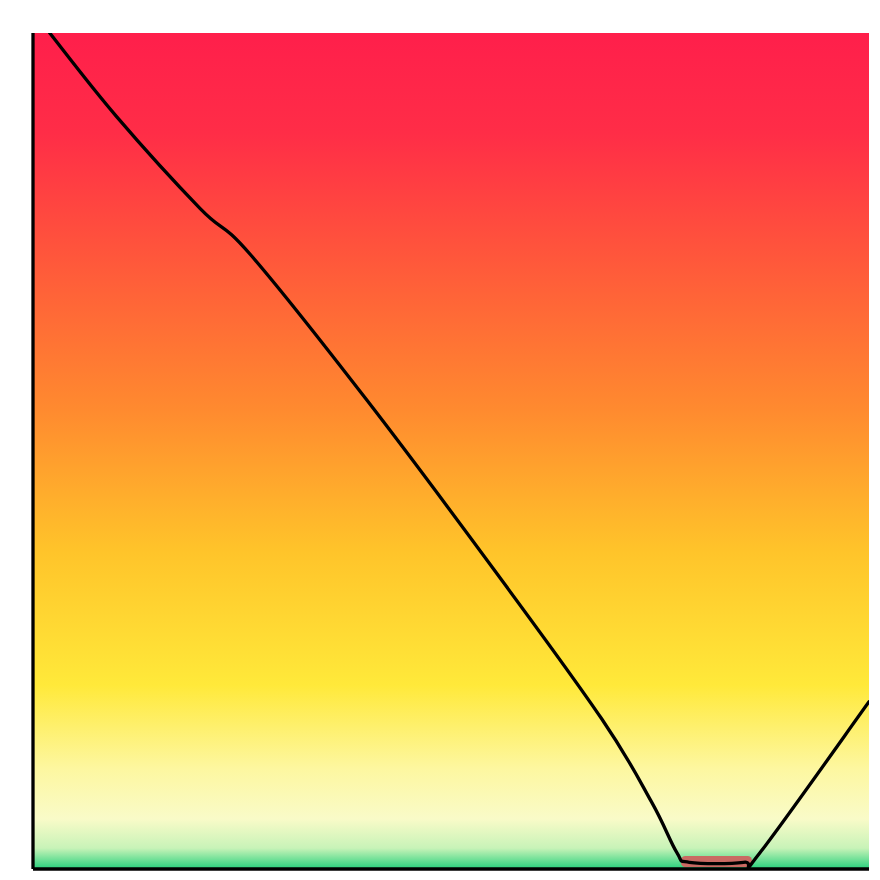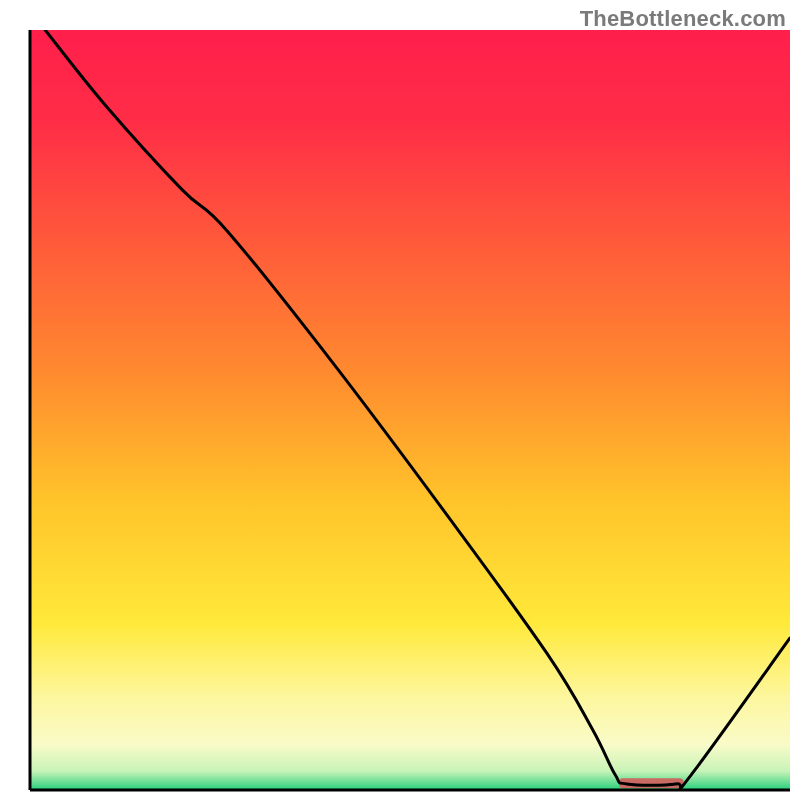--- a/index.html
+++ b/index.html
@@ -27,21 +27,20 @@
     user-select: none;
   }
   svg {
     display: block;
   }
 </style>
 </head>
 <body>
 
 <div id="stage">
-  <div id="watermark">TheBottleneck.com</div>
   <svg id="plot" width="800" height="800" viewBox="0 0 800 800">
     <defs>
       <linearGradient id="bg-grad" x1="0" y1="0" x2="0" y2="1">
           <stop offset="0.00%" stop-color="#ff1f4b"></stop>
           <stop offset="12.00%" stop-color="#ff2d47"></stop>
           <stop offset="28.00%" stop-color="#ff5a3a"></stop>
           <stop offset="45.00%" stop-color="#ff8a2f"></stop>
           <stop offset="62.00%" stop-color="#ffc42a"></stop>
           <stop offset="78.00%" stop-color="#ffe93a"></stop>
           <stop offset="88.00%" stop-color="#fdf7a0"></stop>

